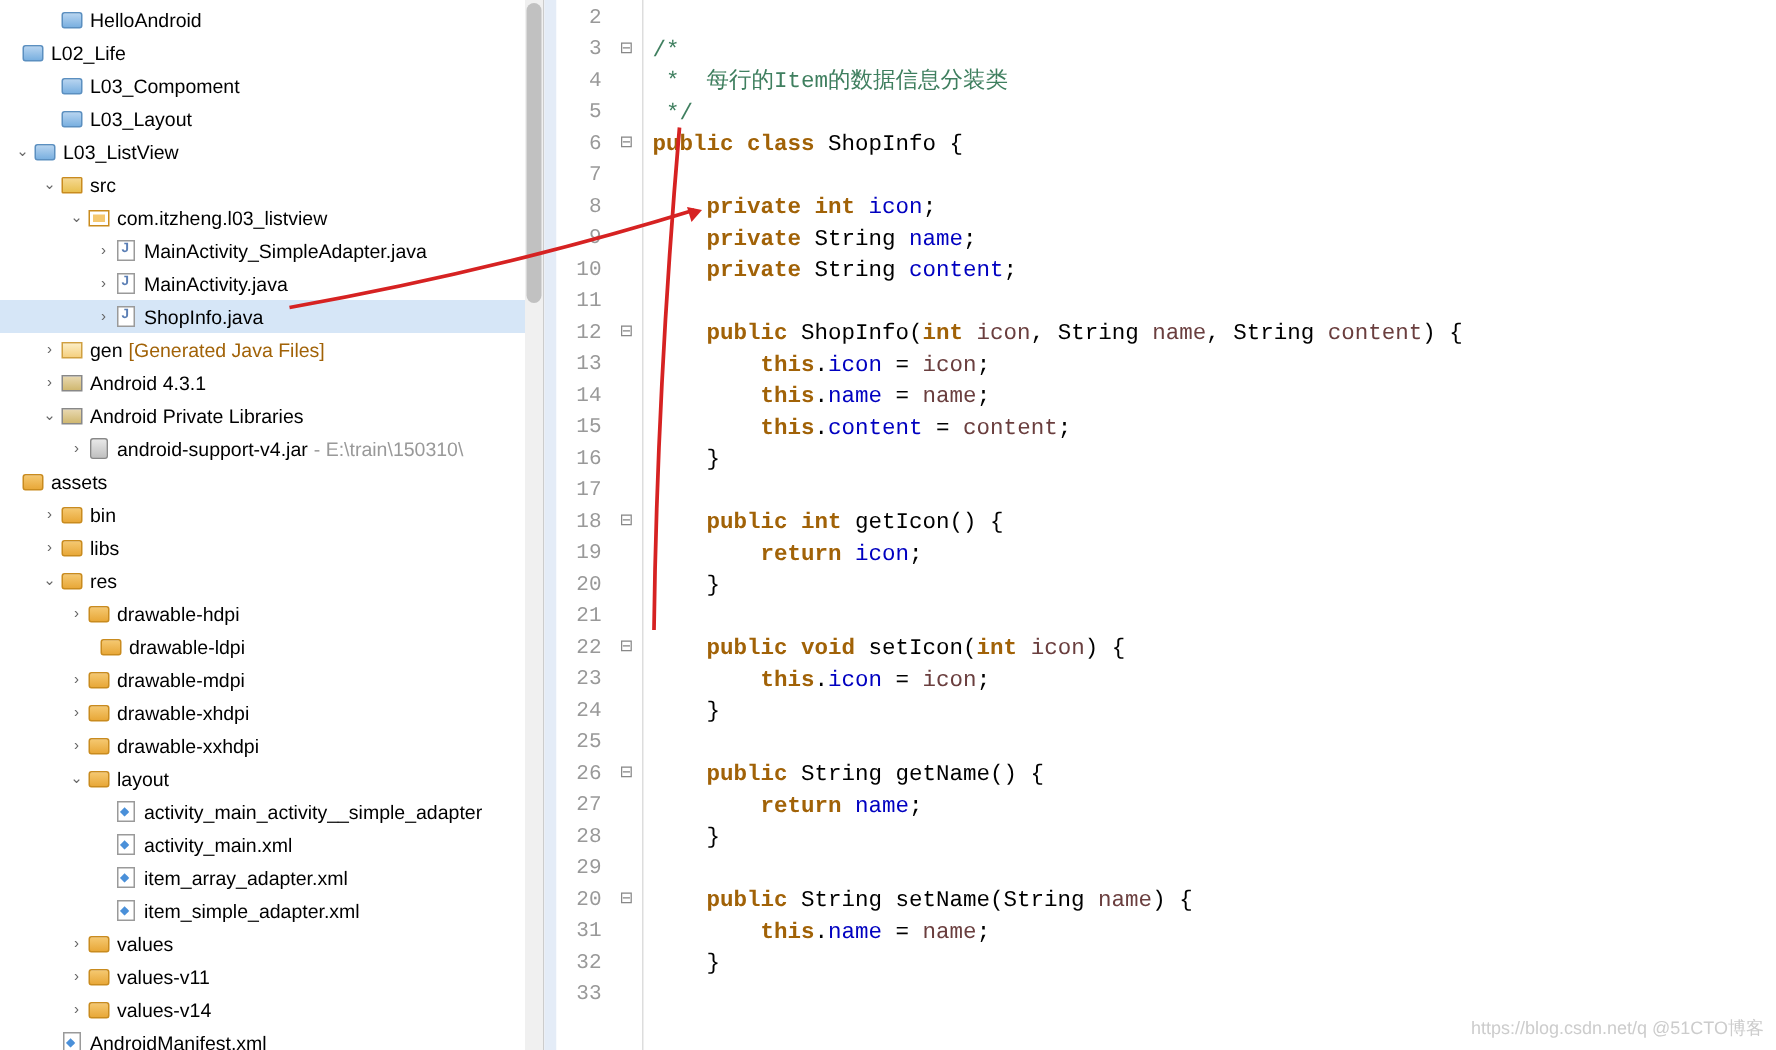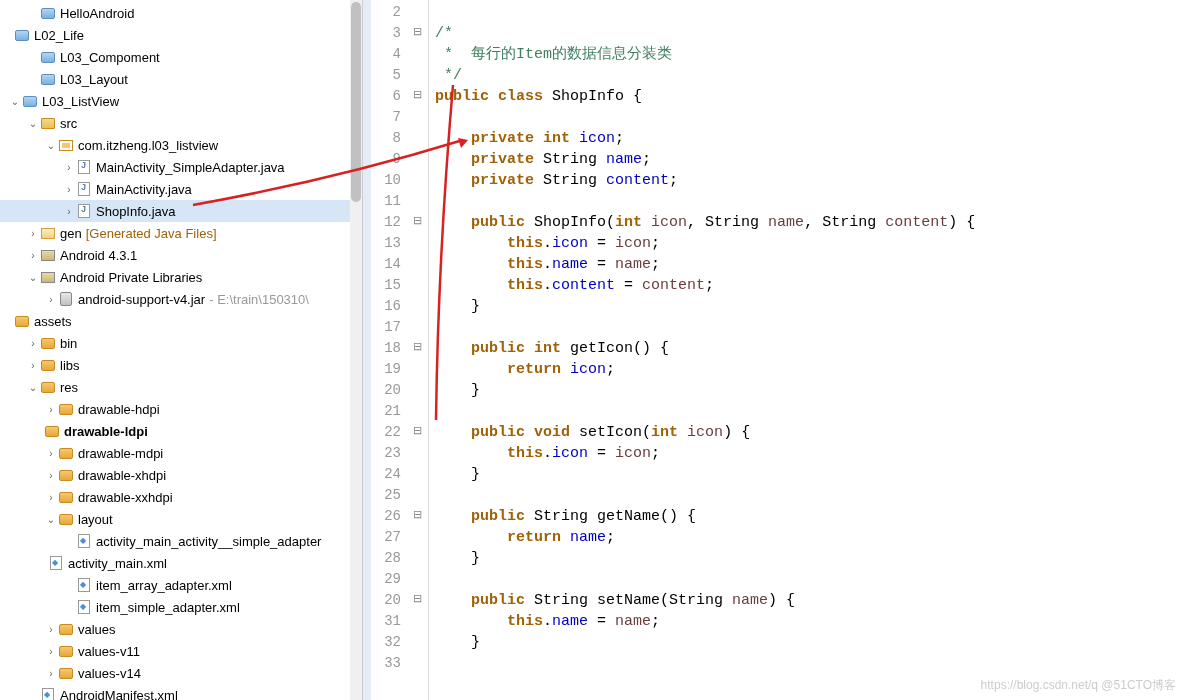--- a/index.html
+++ b/index.html
@@ -289,21 +289,21 @@
         </span>
         <span class="label">res</span>
       </div>
       <div class="tree-row" style="padding-left: 44px;">
         <span class="arrow ">›</span>
         <span class="icon">
           <span class="ic-folder"></span>
         </span>
         <span class="label">drawable-hdpi</span>
       </div>
-      <div class="tree-row" style="padding-left: 30px; font-weight: bold;">
+      <div class="tree-row" style="padding-left: 52px;">
         <span class="arrow none">·</span>
         <span class="icon">
           <span class="ic-folder"></span>
         </span>
         <span class="label">drawable-ldpi</span>
       </div>
       <div class="tree-row" style="padding-left: 44px;">
         <span class="arrow ">›</span>
         <span class="icon">
           <span class="ic-folder"></span>
@@ -331,21 +331,21 @@
         </span>
         <span class="label">layout</span>
       </div>
       <div class="tree-row" style="padding-left: 62px;">
         <span class="arrow none">·</span>
         <span class="icon">
           <span class="ic-xml"></span>
         </span>
         <span class="label">activity_main_activity__simple_adapter</span>
       </div>
-      <div class="tree-row" style="padding-left: 34px;">
+      <div class="tree-row" style="padding-left: 62px;">
         <span class="arrow none">·</span>
         <span class="icon">
           <span class="ic-xml"></span>
         </span>
         <span class="label">activity_main.xml</span>
       </div>
       <div class="tree-row" style="padding-left: 62px;">
         <span class="arrow none">·</span>
         <span class="icon">
           <span class="ic-xml"></span>

